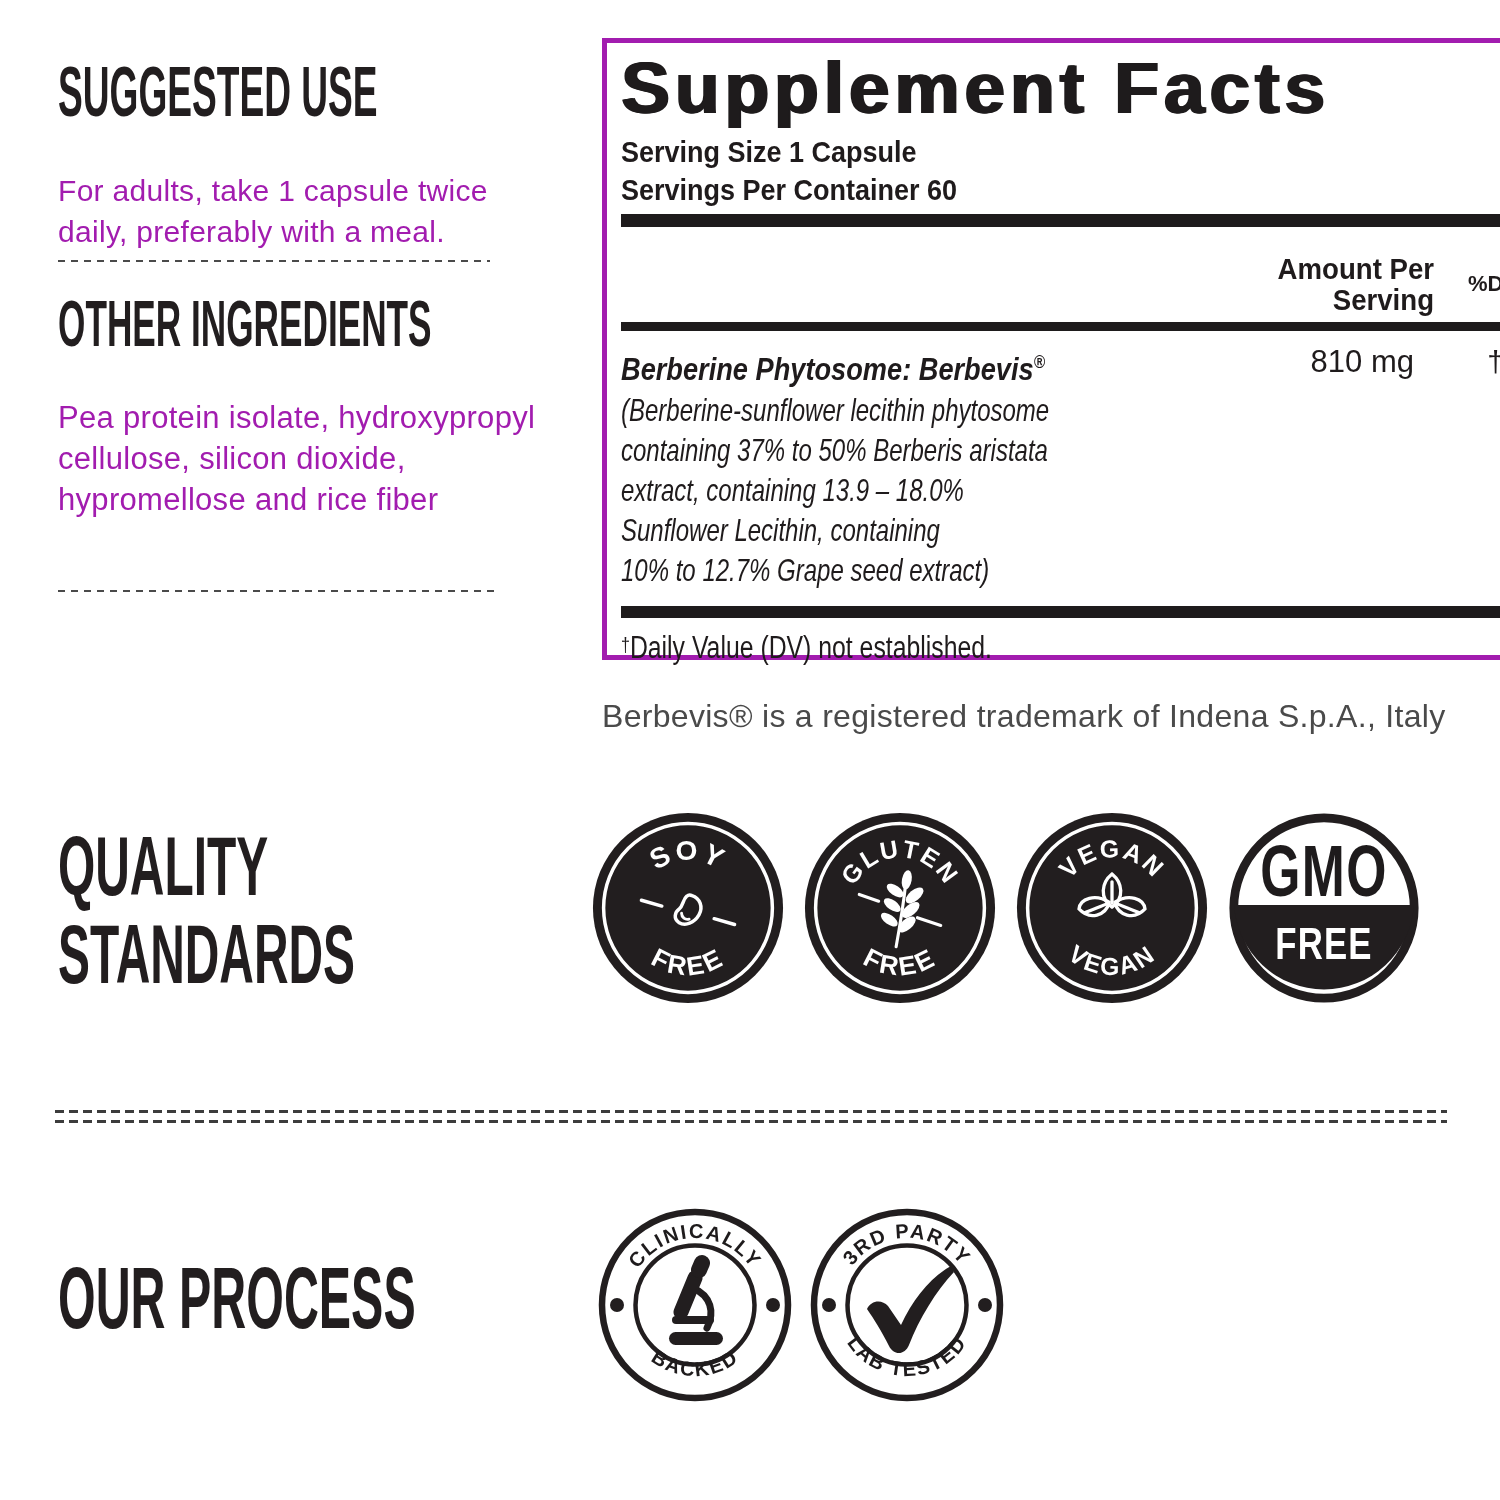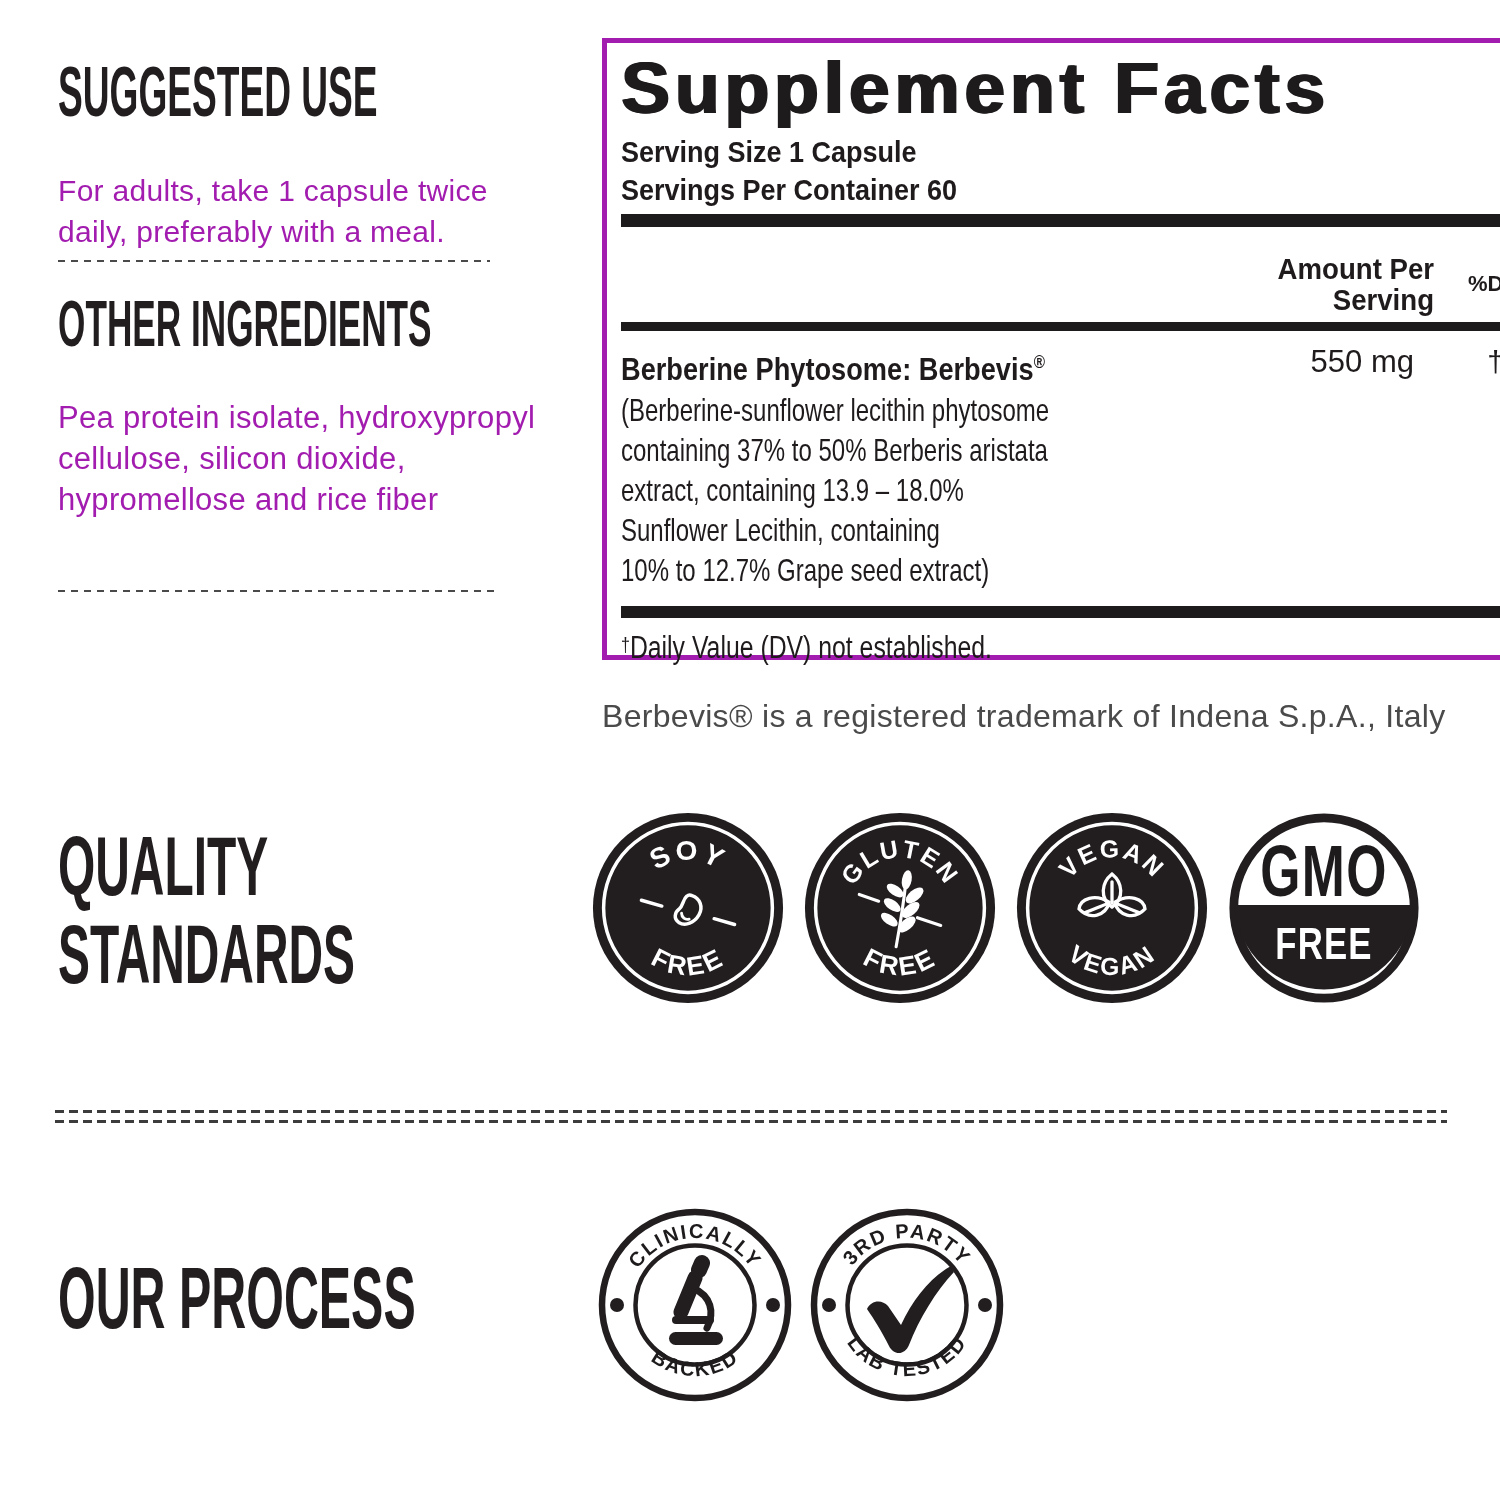--- a/index.html
+++ b/index.html
@@ -32,21 +32,21 @@
               transform-origin:left;white-space:nowrap;margin-top:2px;}
   .fx-bar{background:#1e1b1c;width:100%;}
   #bar1{height:13px;margin-top:5px;}
   #bar2{height:9px;}
   #bar3{height:12px;margin-top:16px;}
   .fx-head{display:flex;align-items:center;justify-content:flex-end;padding:26px 0 7px;}
   .fx-amount{text-align:right;font-weight:700;font-size:30px;line-height:31px;
              transform:scaleX(.92);transform-origin:right;}
   .fx-dv{width:84px;text-align:right;font-weight:700;font-size:22px;}
   .fx-row{display:flex;align-items:flex-start;margin-top:10px;}
-  .fx-name{flex:1;min-width:0;}
+  .fx-name{flex:1;min-width:0;font-style:italic;}
   .fx-bold-line{font-size:32px;font-weight:700;line-height:42px;transform:scaleX(.85);
                 transform-origin:left;white-space:nowrap;}
   .fx-desc{font-size:32px;line-height:40px;transform:scaleX(.75);transform-origin:left;white-space:nowrap;}
   .fx-amt{width:120px;text-align:right;font-size:31px;line-height:42px;}
   .fx-rowdv{width:104px;text-align:right;padding-right:14px;font-size:30px;line-height:42px;box-sizing:border-box;}
   .fx-foot{font-size:31px;line-height:40px;margin-top:7px;transform:scaleX(.8);
            transform-origin:left;white-space:nowrap;}
   .fx-foot sup{font-size:20px;vertical-align:6px;}
   .reg-sup{font-size:18px;vertical-align:12px;}
 
@@ -97,21 +97,21 @@
 
     <div class="fx-row">
       <div class="fx-name">
         <div class="fx-bold-line"><span>Berberine Phytosome: Berbevis</span><sup class="reg-sup">®</sup></div>
         <div class="fx-desc">(Berberine-sunflower lecithin phytosome</div>
         <div class="fx-desc">containing 37% to 50% Berberis aristata</div>
         <div class="fx-desc">extract, containing 13.9 – 18.0%</div>
         <div class="fx-desc">Sunflower Lecithin, containing</div>
         <div class="fx-desc">10% to 12.7% Grape seed extract)</div>
       </div>
-      <div class="fx-amt">550 mg</div>
+      <div class="fx-amt">810 mg</div>
       <div class="fx-rowdv">†</div>
     </div>
 
     <div id="bar3" class="fx-bar"></div>
     <div class="fx-foot"><sup>†</sup><span>Daily Value (DV) not established.</span></div>
   </div>
 
   <div id="trademark">Berbevis® is a registered trademark of Indena S.p.A., Italy</div>
 
   <div id="h-quality" class="h-cond">

